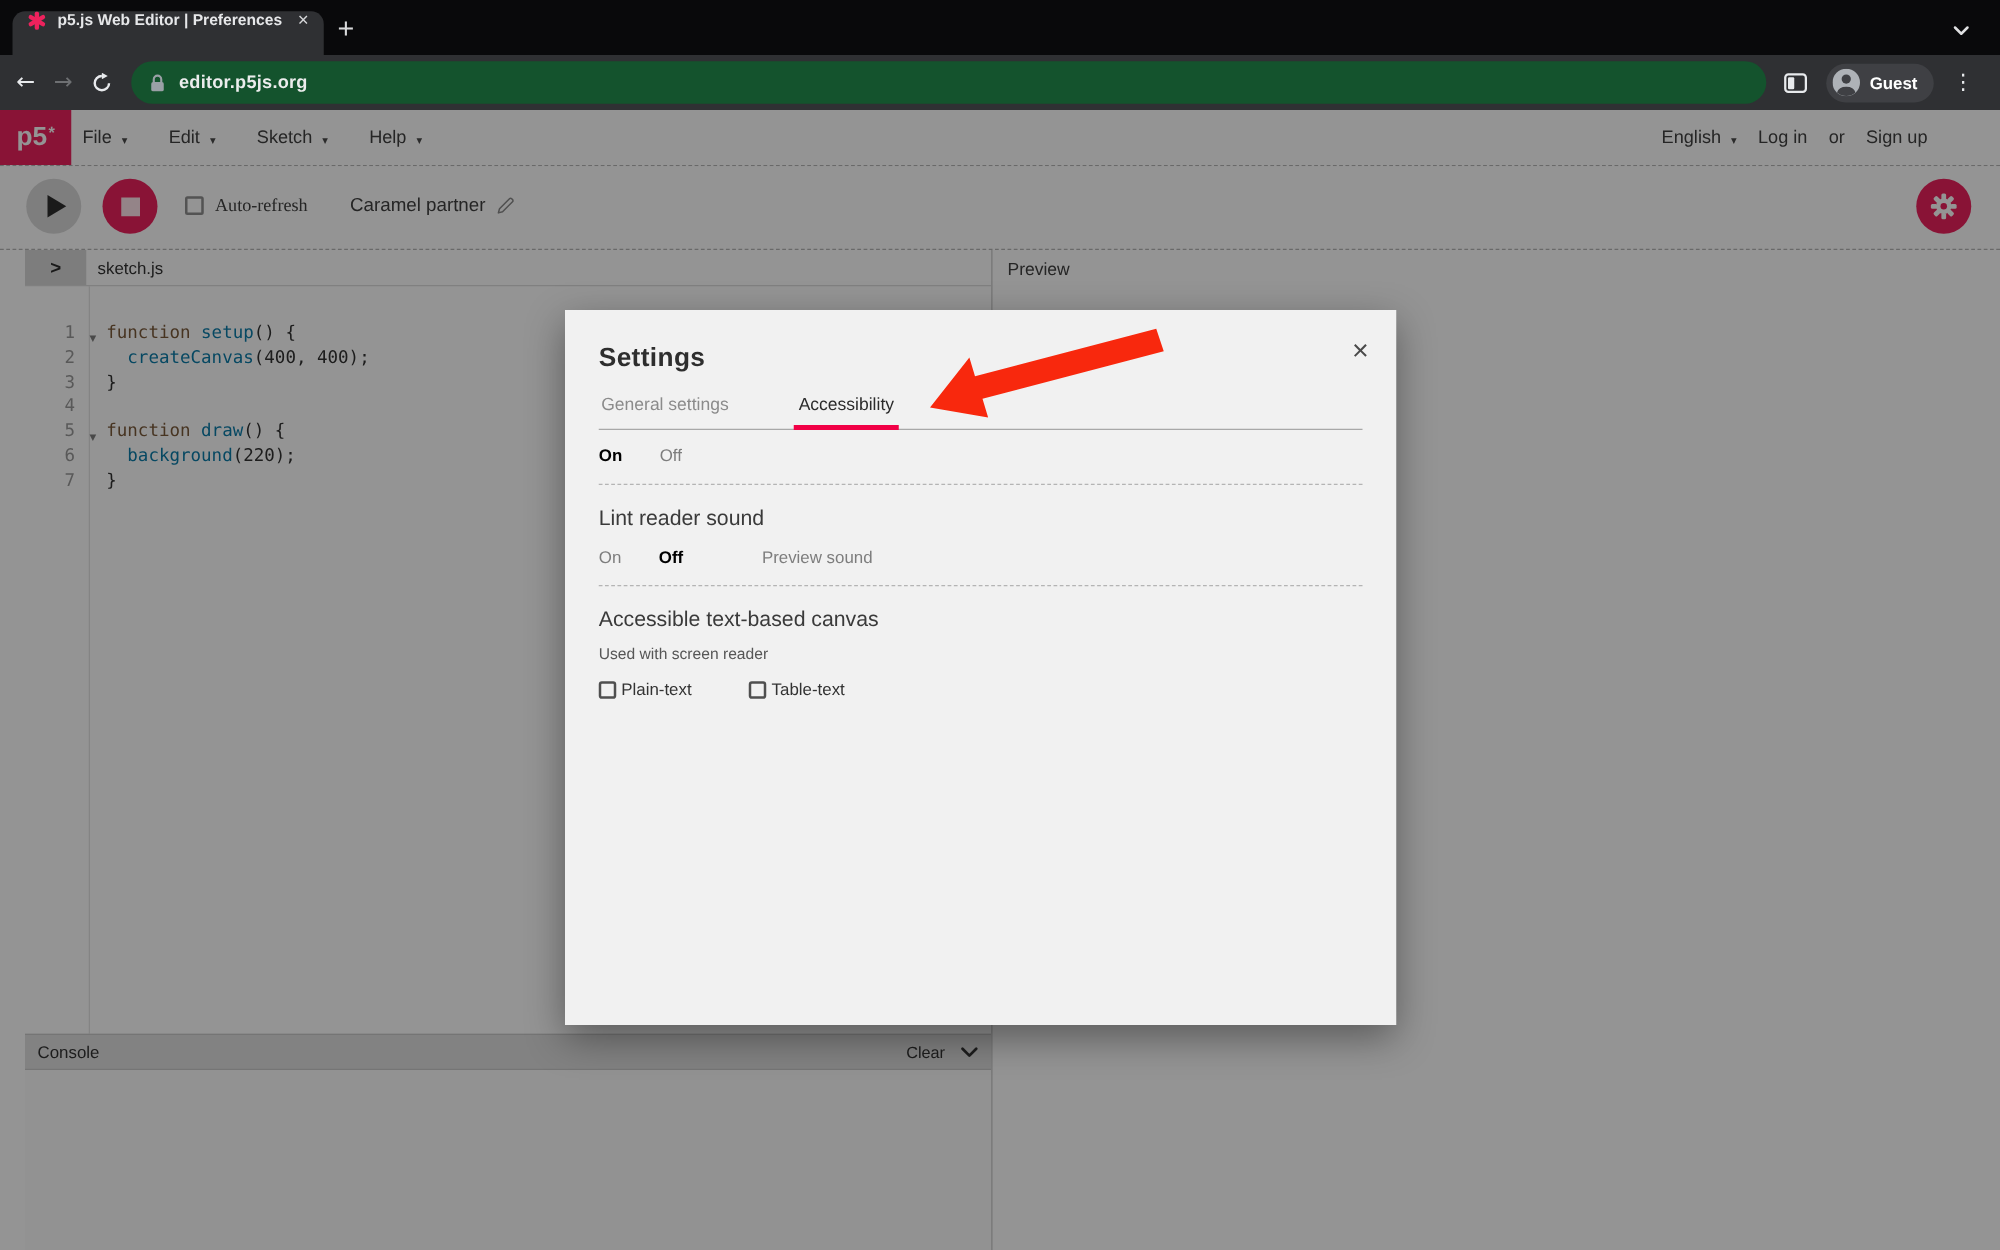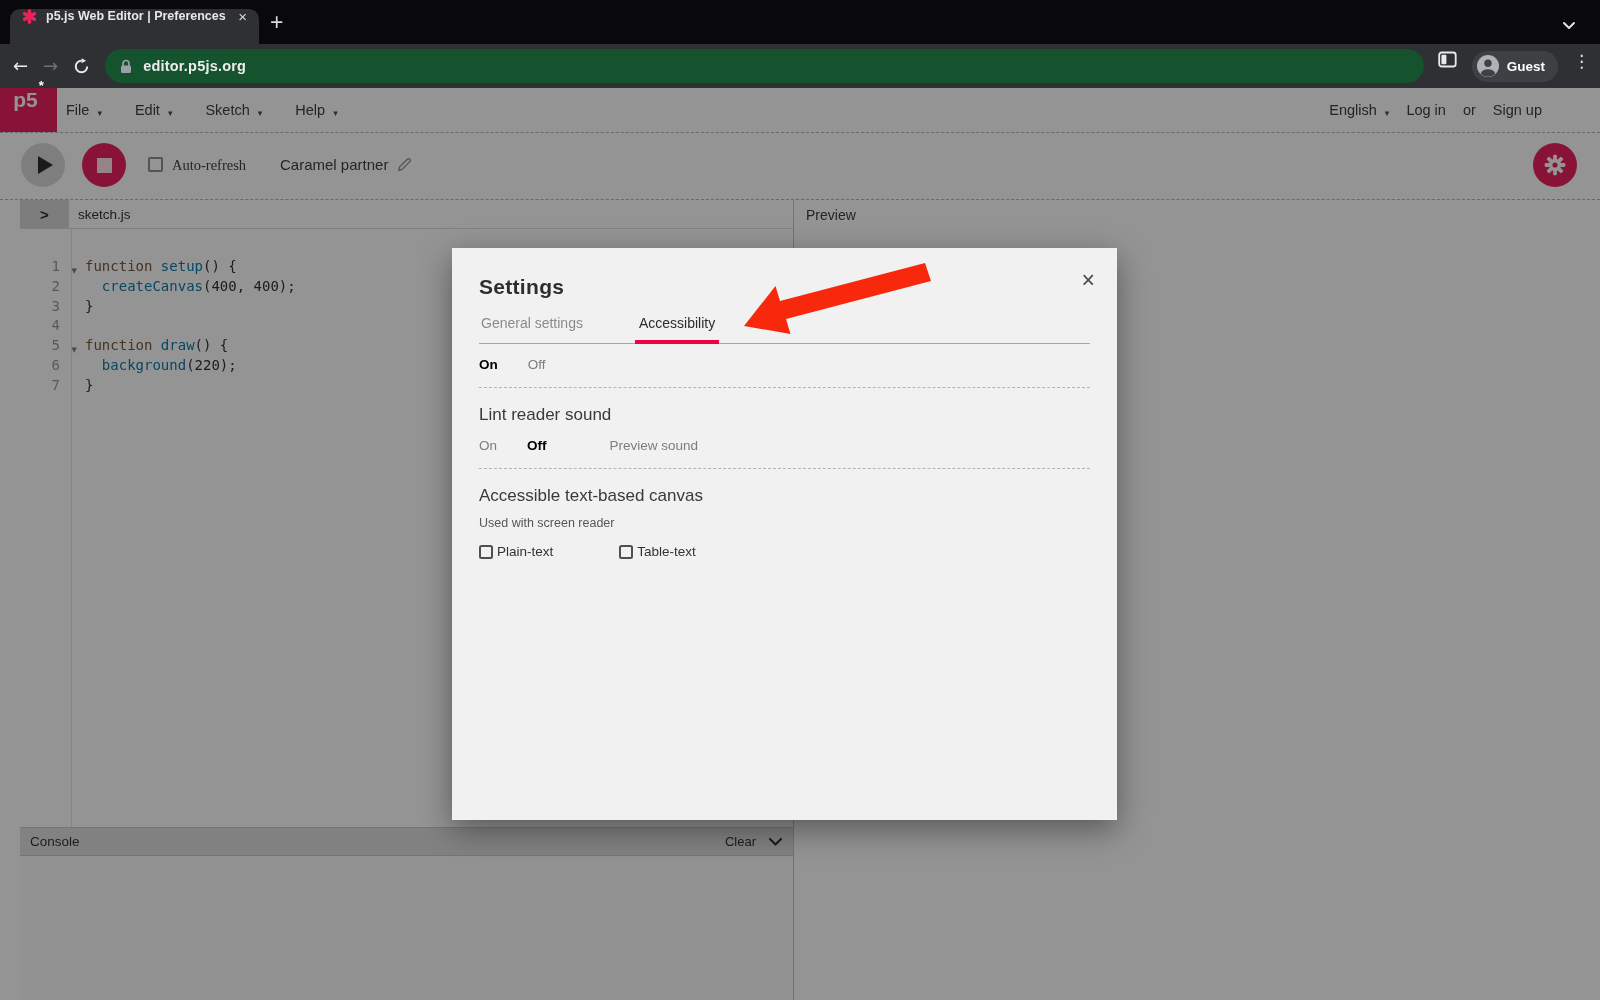--- a/index.html
+++ b/index.html
@@ -19,31 +19,31 @@
 
   .browser-toolbar { position:absolute; top:44px; left:0; right:0; height:44px;
                      background:#2f3033; display:flex; align-items:center; }
   .nav-btns { display:flex; align-items:center; gap:15px; padding:0 15px 0 13px; }
   .nav-glyph { font-size:18px; line-height:1; font-family:"DejaVu Sans", sans-serif; }
   .back-btn  { color:#e8eaed; }
   .fwd-btn   { color:#6e7073; }
   .address-bar { flex:1; height:34px; background:#14532d; border-radius:17px;
                  display:flex; align-items:center; gap:11px; padding:12px 15px; margin-right:14px; }
   .url-text { color:#eceded; font-size:14.5px; font-weight:600; letter-spacing:.2px; }
-  .chrome-right { display:flex; gap:15px; padding-right:10px; }
+  .chrome-right { display:flex; align-items:center; gap:15px; padding-right:21px; }
   .guest-pill { height:31px; background:#3f4044; border-radius:16px;
                 display:flex; align-items:center; gap:8px; padding:0 13px 0 5px; }
   .guest-label { color:#fff; font-size:13.5px; font-weight:600; }
   .kebab { color:#e8eaed; font-size:17px; font-family:"DejaVu Sans", sans-serif; }
 
   
   .site-header { position:absolute; top:88px; left:0; right:0; height:45px;
                  background:#fff; border-bottom:1px dashed #b5b5b5; }
   .p5-logo { position:absolute; left:0; top:0; width:57px; height:44px; background:#ed225d;
-             color:#fff; display:flex; justify-content:center;
+             color:#fff; display:flex; align-items:center; justify-content:center;
              font-weight:700; font-size:21px; }
   .logo-star { font-size:13px; margin:-10px 0 0 1px; }
   .menu-nav { position:absolute; left:66px; top:0; height:44px; display:flex; align-items:center; gap:33px; }
   .menu-item { display:flex; align-items:flex-end; gap:8px; font-size:14.5px; color:#404040; font-weight:500; }
   .caret { font-size:9px; color:#4a4a4a; font-family:"DejaVu Sans", sans-serif; }
   .header-right { position:absolute; right:58px; top:0; height:44px; display:flex; align-items:center;
                   gap:17px; font-size:14.5px; color:#404040; font-weight:500; }
   .or-label { font-weight:400; }
 
   
@@ -104,21 +104,21 @@
   .tabs-row { display:flex; gap:52px; margin-top:16px; border-bottom:1px solid #a8a8a8; padding:0 2px; }
   .mtab { font-size:14px; color:#8b8b8b; padding-bottom:12px; }
   .mtab.active { color:#2b2b2b; padding:0 4px 9px 4px; border-bottom:4px solid #f10046; margin-bottom:-1px; }
   .section-heading { font-size:17px; color:#3a3a3a; margin-top:17px; font-weight:400; }
   .options-row { display:flex; align-items:center; gap:30px; margin-top:13px;
                  font-size:13.5px; color:#7d7d7d; }
   .option.selected { color:#000; font-weight:700; }
   .preview-sound { margin-left:33px; }
   .mdivider { border-top:1px dashed #b4b4b4; margin-top:15px; }
   .section-sub { font-size:12.5px; color:#565656; margin-top:10px; }
-  .checks-row { display:flex; align-items:center; gap:66px; margin-top:14px; }
+  .checks-row { display:flex; align-items:center; gap:46px; margin-top:14px; }
   .check-item { display:flex; align-items:center; gap:4px; font-size:13.5px; color:#333; }
   .checkbox { width:14px; height:14px; border:2px solid #4f4f4f; border-radius:2.5px; background:transparent; flex:none; }
 
   .anno-arrow { position:absolute; left:735px; top:255px; z-index:60; }
 </style>
 </head>
 <body>
 
 <div class="tabstrip">
   <div class="browser-tab">

